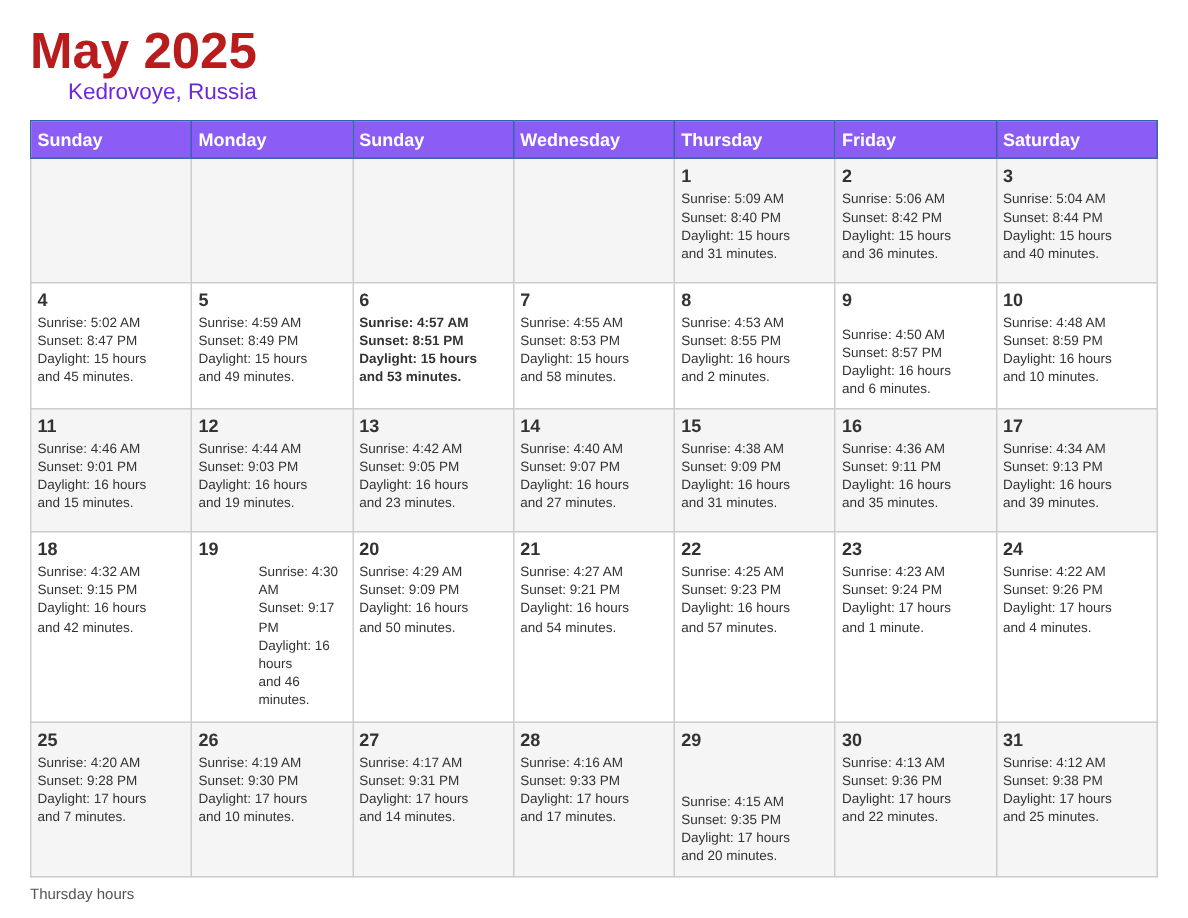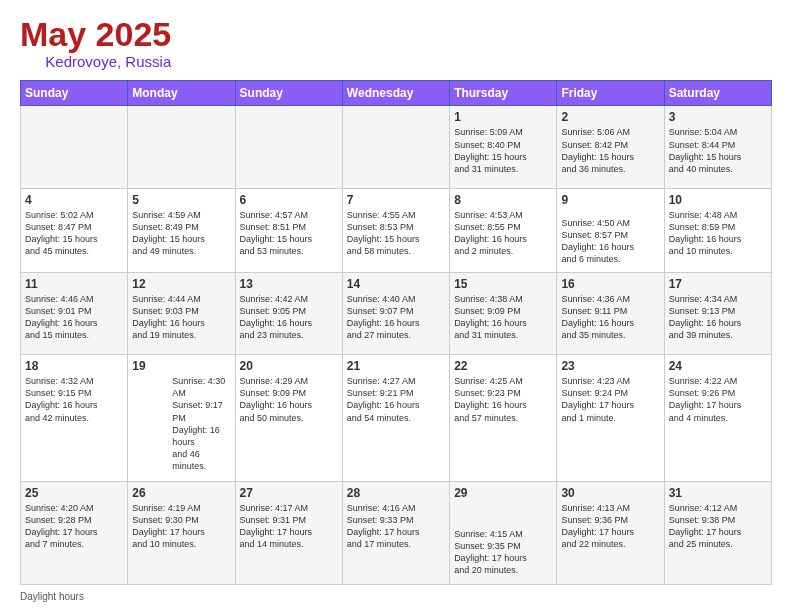--- a/index.html
+++ b/index.html
@@ -165,21 +165,21 @@
           </td>
           <td>
             <div class="day-num">5</div>
             <div class="day-content" style="white-space: pre-line;">Sunrise: 4:59 AM
 Sunset: 8:49 PM
 Daylight: 15 hours
 and 49 minutes.</div>
           </td>
           <td>
             <div class="day-num">6</div>
-            <div class="day-content" style="white-space: pre-line;">Sunrise: 4:57 AM
+            <div class="day-content" style="white-space: pre-line; font-weight: bold;">Sunrise: 4:57 AM
 Sunset: 8:51 PM
 Daylight: 15 hours
 and 53 minutes.</div>
           </td>
           <td>
             <div class="day-num">7</div>
             <div class="day-content" style="white-space: pre-line;">Sunrise: 4:55 AM
 Sunset: 8:53 PM
 Daylight: 15 hours
 and 58 minutes.</div>
@@ -356,15 +356,15 @@
             <div class="day-content" style="white-space: pre-line;">Sunrise: 4:12 AM
 Sunset: 9:38 PM
 Daylight: 17 hours
 and 25 minutes.</div>
           </td>
         </tr>
       </tbody>
   </table>
 
   <div class="footer">
-    <span>Daylight hours</span>
+    <span>Thursday hours</span>
   </div>
 </div>
 
 </body></html>

